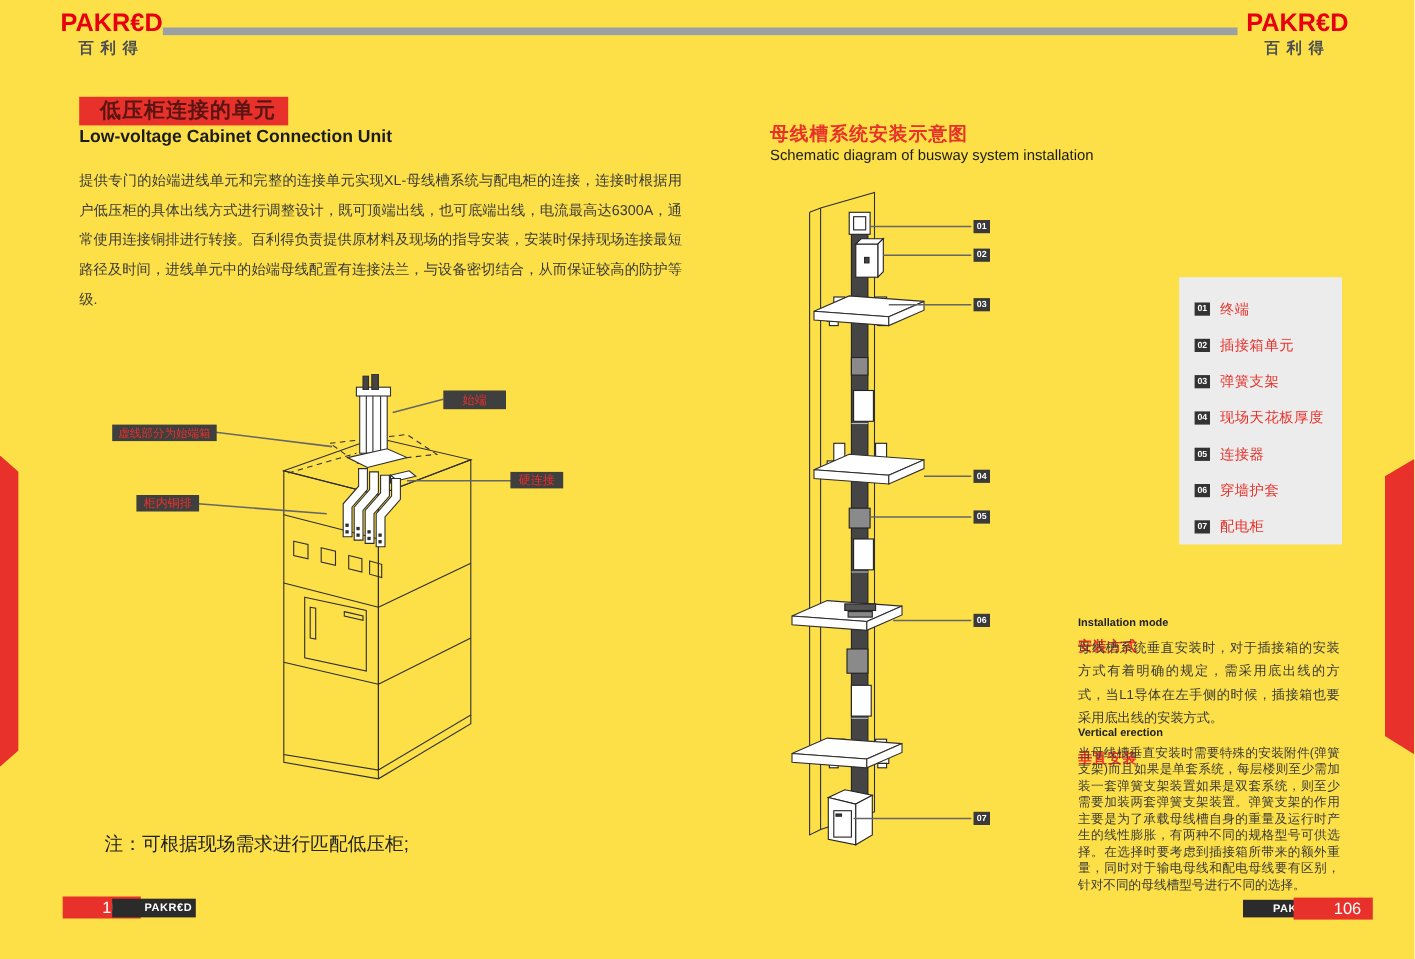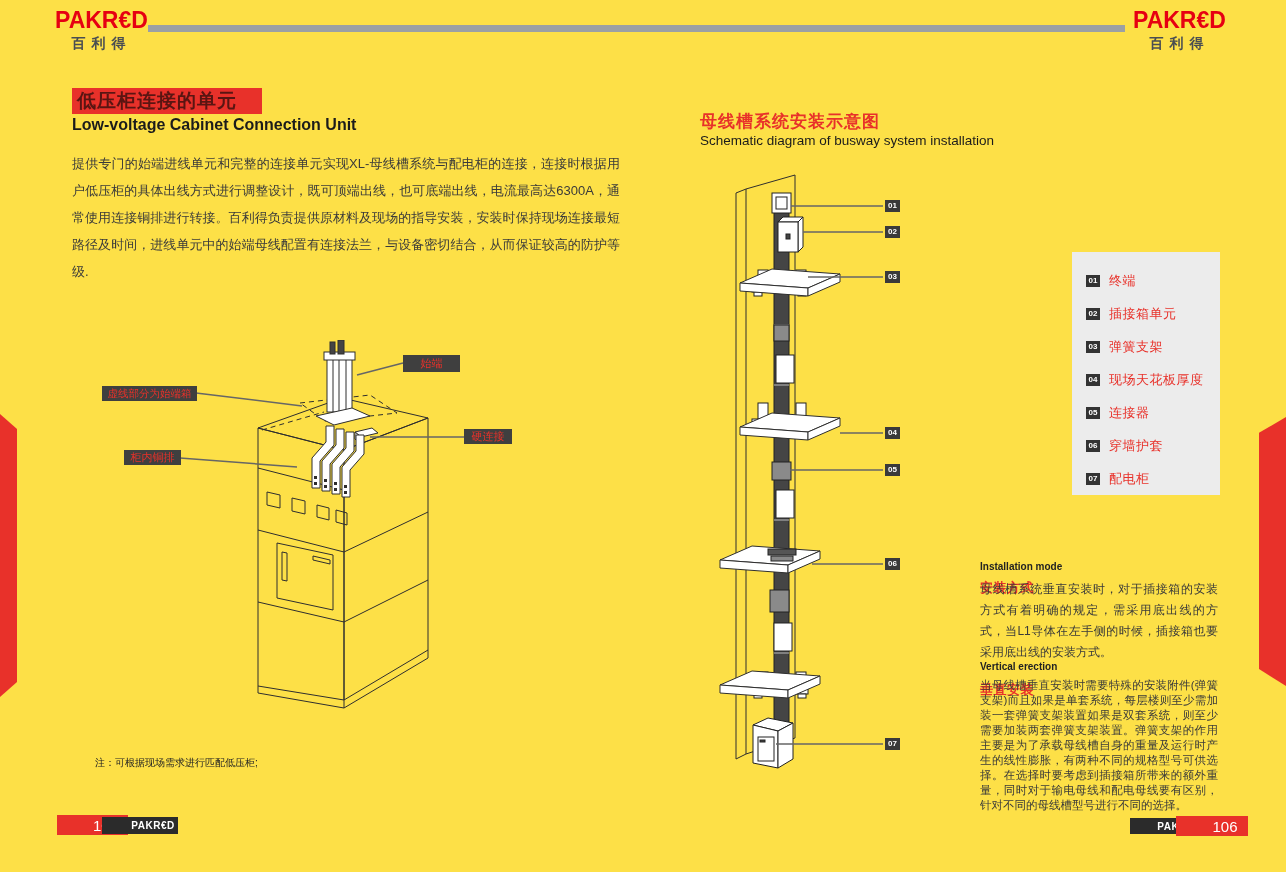--- a/index.html
+++ b/index.html
@@ -12,25 +12,25 @@
   .logo-left{left:55px;top:9px;}
   .logo-right{left:1133px;top:9px;}
   .gray-bar{position:absolute;left:148px;top:25px;width:977px;height:7px;background:#9ba0a4;}
   
   .band-left{position:absolute;left:0;top:414px;width:17px;height:283px;background:#e8312a;
              clip-path:polygon(0 0,100% 5.3%,100% 94.7%,0 100%);}
   .band-right{position:absolute;left:1259px;top:417px;width:27px;height:269px;background:#e8312a;
               clip-path:polygon(0 5.9%,100% 0,100% 100%,0 93.7%);}
   
   .lv-title-box{position:absolute;left:72px;top:88px;width:190px;height:26px;background:#e8312a;}
-  .lv-title-box span{display:block;font-size:19px;font-weight:800;color:#5a1512;line-height:26px;padding-left:5px;letter-spacing:1px;}
+  .lv-title-box span{display:block;font-size:19px;font-weight:800;color:#5a1512;line-height:26px;padding-left:19px;letter-spacing:1px;}
   .lv-title-en{position:absolute;left:72px;top:116px;font-size:16px;font-weight:800;color:#1b1b1b;}
   .lv-para{position:absolute;left:72px;top:150px;width:548px;font-size:13px;line-height:27px;
            color:#3a3a3a;text-align:justify;}
-  .note{position:absolute;left:95px;top:756px;font-size:10px;color:#222;}
+  .note{position:absolute;left:95px;top:756px;font-size:17px;color:#222;}
   
   .dlabel{position:absolute;background:#3f3f3f;color:#e8312a;font-weight:400;font-size:11px;
           text-align:center;display:flex;align-items:center;justify-content:center;}
   .dl-start{left:403px;top:355px;width:57px;height:17px;}
   .dl-dashed{left:102px;top:386px;width:95px;height:15px;font-size:10.5px;}
   .dl-hard{left:464px;top:429px;width:48px;height:15px;}
   .dl-busbar{left:124px;top:450px;width:57px;height:15px;}
   svg{position:absolute;}
   
   .rv-title-cn{position:absolute;left:700px;top:110px;font-size:17px;font-weight:800;color:#e8312a;letter-spacing:1px;}

